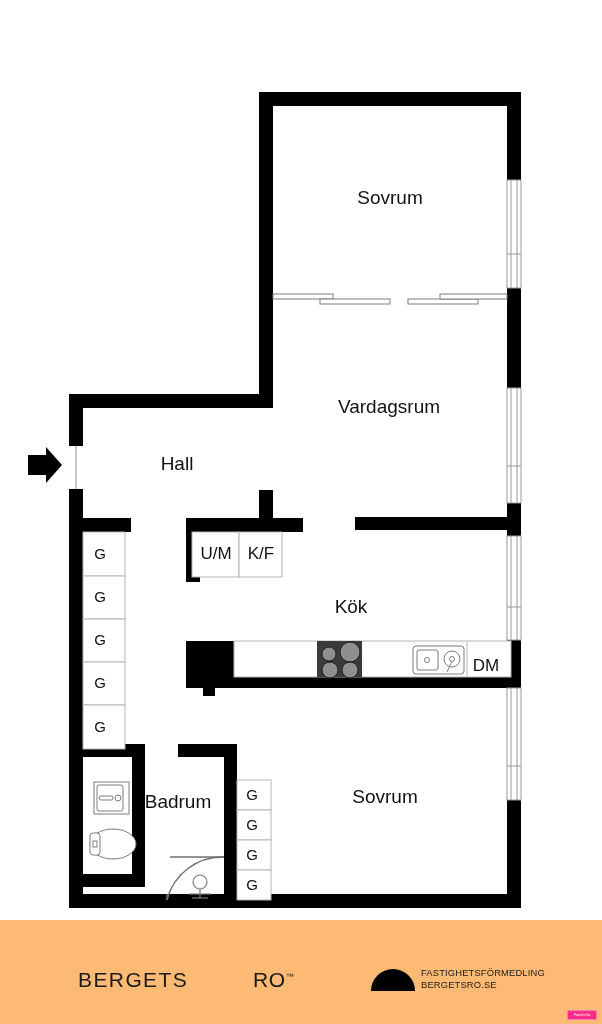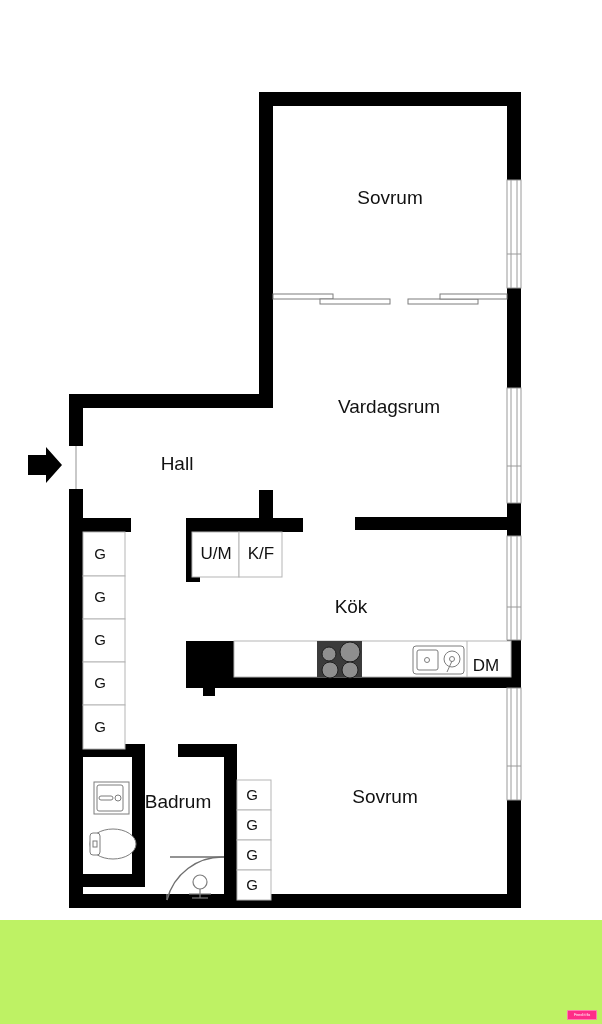--- a/index.html
+++ b/index.html
@@ -9,21 +9,21 @@
     background: #ffffff;
   }
   body {
     font-family: "Liberation Sans", sans-serif;
     color: #000000;
   }
   #page {
     position: relative;
     width: 602px;
     height: 1024px;
-    background: #bef264;
+    background: #fdba74;
     overflow: hidden;
   }
   #plan {
     position: absolute;
     left: 0;
     top: 0;
     width: 602px;
     height: 920px;
   }
   #plan svg { display: block; }
@@ -337,19 +337,32 @@
         <text class="room-label rl-g" x="252" y="826">G</text>
         <text class="room-label rl-g" x="252" y="856">G</text>
         <text class="room-label rl-g" x="252" y="886">G</text>
       </g>
 
     </svg>
   </div>
 
   <div class="footer">
 
+    <div class="brandrow">
+      <div class="brand-bergets">BERGETS</div>
+
+      <div class="brand-ro"><span>RO</span><span class="tm">™</span></div>
+
+      <div class="logo-wrap">
+        <div class="logo-dome"></div>
+        <div class="logo-text">
+          <span class="l1">FASTIGHETSFÖRMEDLING</span>
+          <span class="l2">BERGETSRO.SE</span>
+        </div>
+      </div>
+    </div>
   </div>
 
   <div class="corner-badge">
     <span>Feed it fix</span>
   </div>
 
 </div>
 
 </body></html>

